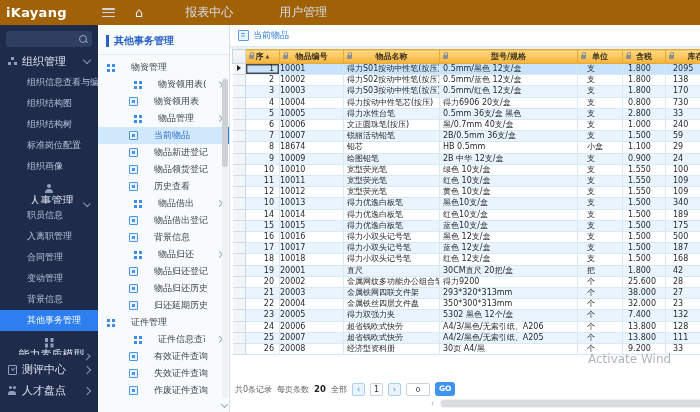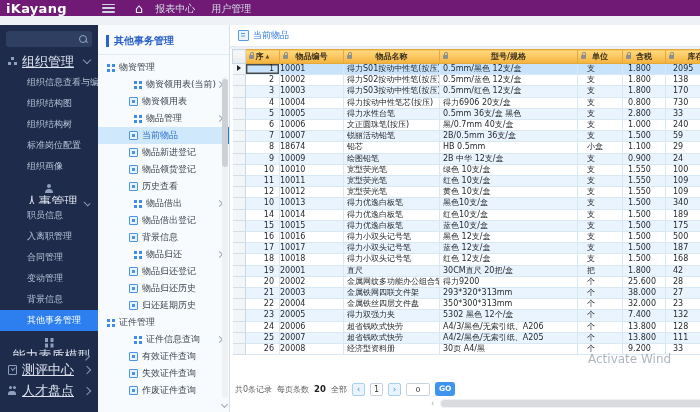--- a/index.html
+++ b/index.html
@@ -1,33 +1,33 @@
 <!DOCTYPE html>
 <html><head>
 <meta charset="utf-8">
 <style>
   html,body{margin:0;padding:0;}
   body{width:700px;height:412px;overflow:hidden;font-family:"DejaVu Sans","Liberation Sans",sans-serif;background:#eef2f7;}
   .app{position:relative;width:700px;height:412px;overflow:hidden;}
 
   
-  .topbar{position:absolute;top:0;left:0;right:0;height:16px;background:#701a75;display:flex;align-items:center;z-index:5;}
+  .topbar{position:absolute;top:0;left:0;right:0;height:25px;background:#a16207;display:flex;align-items:center;z-index:5;}
   .logo{color:#fff;font-weight:bold;font-size:13px;letter-spacing:.3px;padding:0 10px 0 6px;width:82px;}
   .hamburger{width:13px;height:9px;display:flex;flex-direction:column;justify-content:space-between;margin:0 14px 0 4px;cursor:pointer;}
   .hamburger i{display:block;height:1.5px;background:#cfd6e4;border-radius:1px;}
   .home-ico{color:#e8edf6;font-size:13px;line-height:25px;margin:0 12px 0 6px;cursor:pointer;}
-  .top-tab{color:#d6dce8;font-size:10px;margin-right:16px;cursor:pointer;line-height:25px;}
+  .top-tab{color:#d6dce8;font-size:12px;margin-right:16px;cursor:pointer;line-height:25px;margin-left:30px;}
 
   
   .sidebar{position:absolute;top:25px;left:0;width:98px;bottom:0;background:#1e2b4a;overflow:hidden;}
   .search{margin:6px 6px 4px 6px;height:16px;background:#2e3f61;border-radius:3px;position:relative;}
   .search input{position:absolute;inset:0;background:transparent;border:none;outline:none;color:#dfe6f2;font-size:8px;padding:0 16px 0 6px;width:100%;box-sizing:border-box;}
   .mag{position:absolute;right:5px;top:4px;width:6px;height:6px;border:1.3px solid #96a5c2;border-radius:50%;}
   .mag::after{content:"";position:absolute;left:5px;top:5px;width:3px;height:1.3px;background:#96a5c2;transform:rotate(45deg);}
-  .sgroup{height:21px;display:flex;align-items:center;padding:0 8px;color:#dde4f0;font-size:13px;cursor:pointer;position:relative;text-decoration:underline;}
+  .sgroup{height:21px;display:flex;align-items:center;padding:0 8px;color:#dde4f0;font-size:11px;cursor:pointer;position:relative;}
   .sgroup.gap{margin-top:7px;flex-direction:column;}
   .sgroup .lbl{margin-left:5px;white-space:nowrap;overflow:hidden;}
   .sicon{width:9px;height:9px;position:relative;flex:0 0 9px;}
   .i-org::before{content:"";position:absolute;left:3px;top:0;width:3px;height:3px;background:#8fa0bd;}
   .i-org::after{content:"";position:absolute;left:0;top:5px;width:3px;height:3px;background:#8fa0bd;box-shadow:6px 0 #8fa0bd;}
   .i-person::before{content:"";position:absolute;left:2.5px;top:0;width:4px;height:4px;border-radius:50%;background:#8fa0bd;}
   .i-person::after{content:"";position:absolute;left:0.5px;top:5px;width:8px;height:4px;border-radius:4px 4px 0 0;background:#8fa0bd;}
   .i-grid::before{content:"";position:absolute;left:0;top:0;width:3.5px;height:3.5px;background:#8fa0bd;box-shadow:5.5px 0 #8fa0bd,0 5.5px #8fa0bd,5.5px 5.5px #8fa0bd;}
   .i-check::before{content:"";position:absolute;left:0;top:0;width:7px;height:8px;border:1.2px solid #8fa0bd;border-radius:1px;}
   .i-check::after{content:"";position:absolute;left:2.5px;top:2px;width:3px;height:1.5px;border-left:1.2px solid #8fa0bd;border-bottom:1.2px solid #8fa0bd;transform:rotate(-45deg);}
@@ -38,21 +38,21 @@
   .chev.right{transform:rotate(-45deg);}
   .sitem{height:21px;line-height:21px;padding-left:27px;color:#b6c1d7;font-size:9px;cursor:pointer;white-space:nowrap;overflow:hidden;}
   .sitem.active{background:#2d7ff0;color:#fff;}
 
   
   .tree{position:absolute;top:25px;left:98px;width:131px;bottom:0;background:#f8fbfe;border-right:1px solid #d6e0ea;overflow:hidden;}
   .tree-head{display:flex;align-items:center;margin:9px 0 6px 8px;}
   .tree-bar{width:3px;height:12px;background:#2a62c9;margin-right:5px;}
   .tree-title{color:#2a62c9;font-size:10px;font-weight:bold;}
   .tree-sep{height:1px;background:#e4eaf2;margin:0 0 4px 0;}
-  .tnode{height:17px;display:flex;align-items:center;font-size:9px;color:#3d444d;cursor:pointer;position:relative;white-space:nowrap;}
+  .tnode{height:17px;display:flex;align-items:center;font-size:9px;color:#3d444d;cursor:pointer;position:relative;white-space:nowrap;gap:12px;}
   .tnode.l1{padding-left:9px;}
   .tnode.l2{padding-left:36px;}
   .tnode.l3{padding-left:31px;}
   .tnode .tlbl{margin-left:4px;overflow:hidden;}
   .tnode.sel{background:#cfe8fb;color:#2f6fd0;}
   .tnode.sel::after{content:"";position:absolute;right:0;top:0;bottom:0;width:3px;background:#2f7bd9;}
   .b-ico{width:8px;height:8px;position:relative;flex:0 0 8px;}
   .b-ico::before{content:"";position:absolute;left:0;top:0;width:3px;height:3px;background:#3f8ce8;box-shadow:5px 0 #3f8ce8,0 5px #3f8ce8,5px 5px #3f8ce8;}
   .f-ico{width:7px;height:7px;flex:0 0 7px;border:1px solid #4a94e4;background:#e8f3fd;position:relative;border-radius:1px;}
   .f-ico::after{content:"";position:absolute;left:1.5px;top:1.5px;width:3px;height:3px;background:#4a94e4;}

